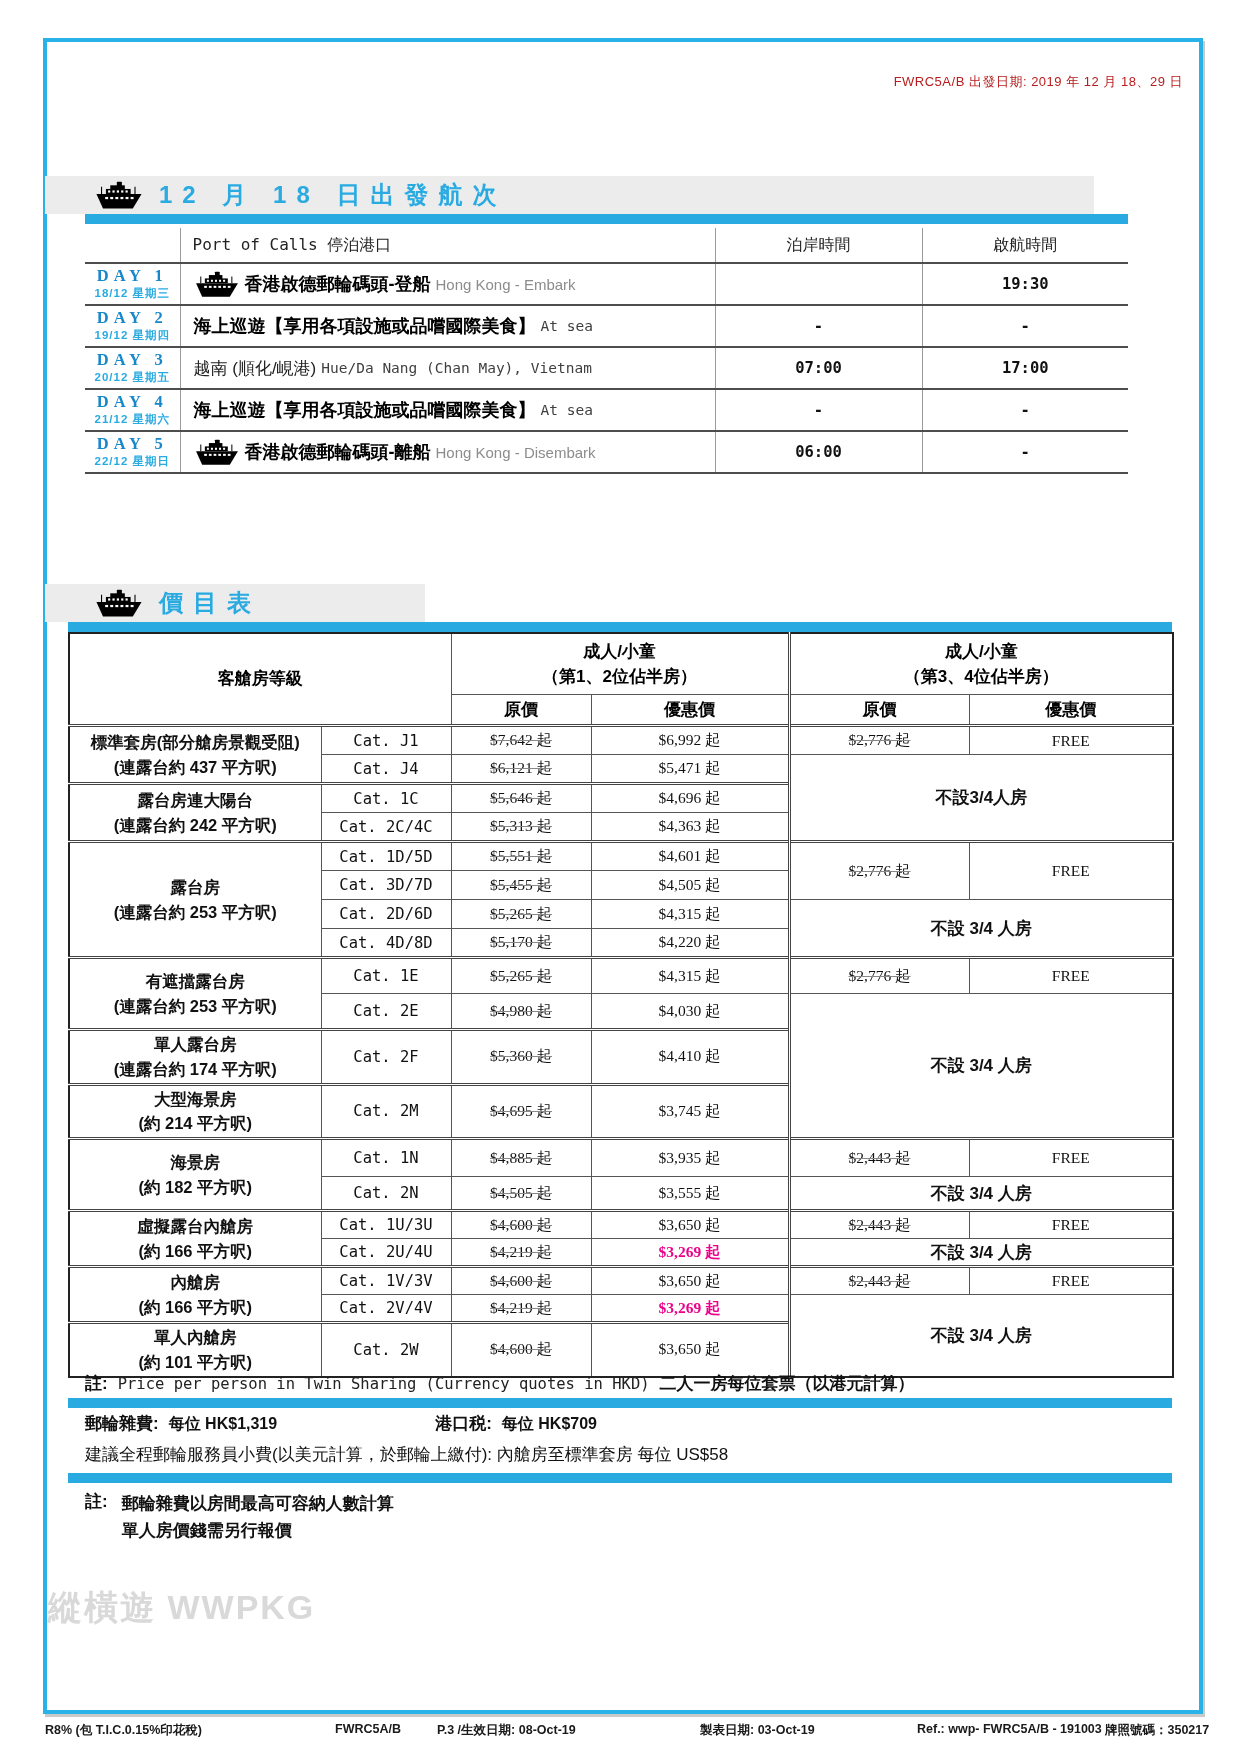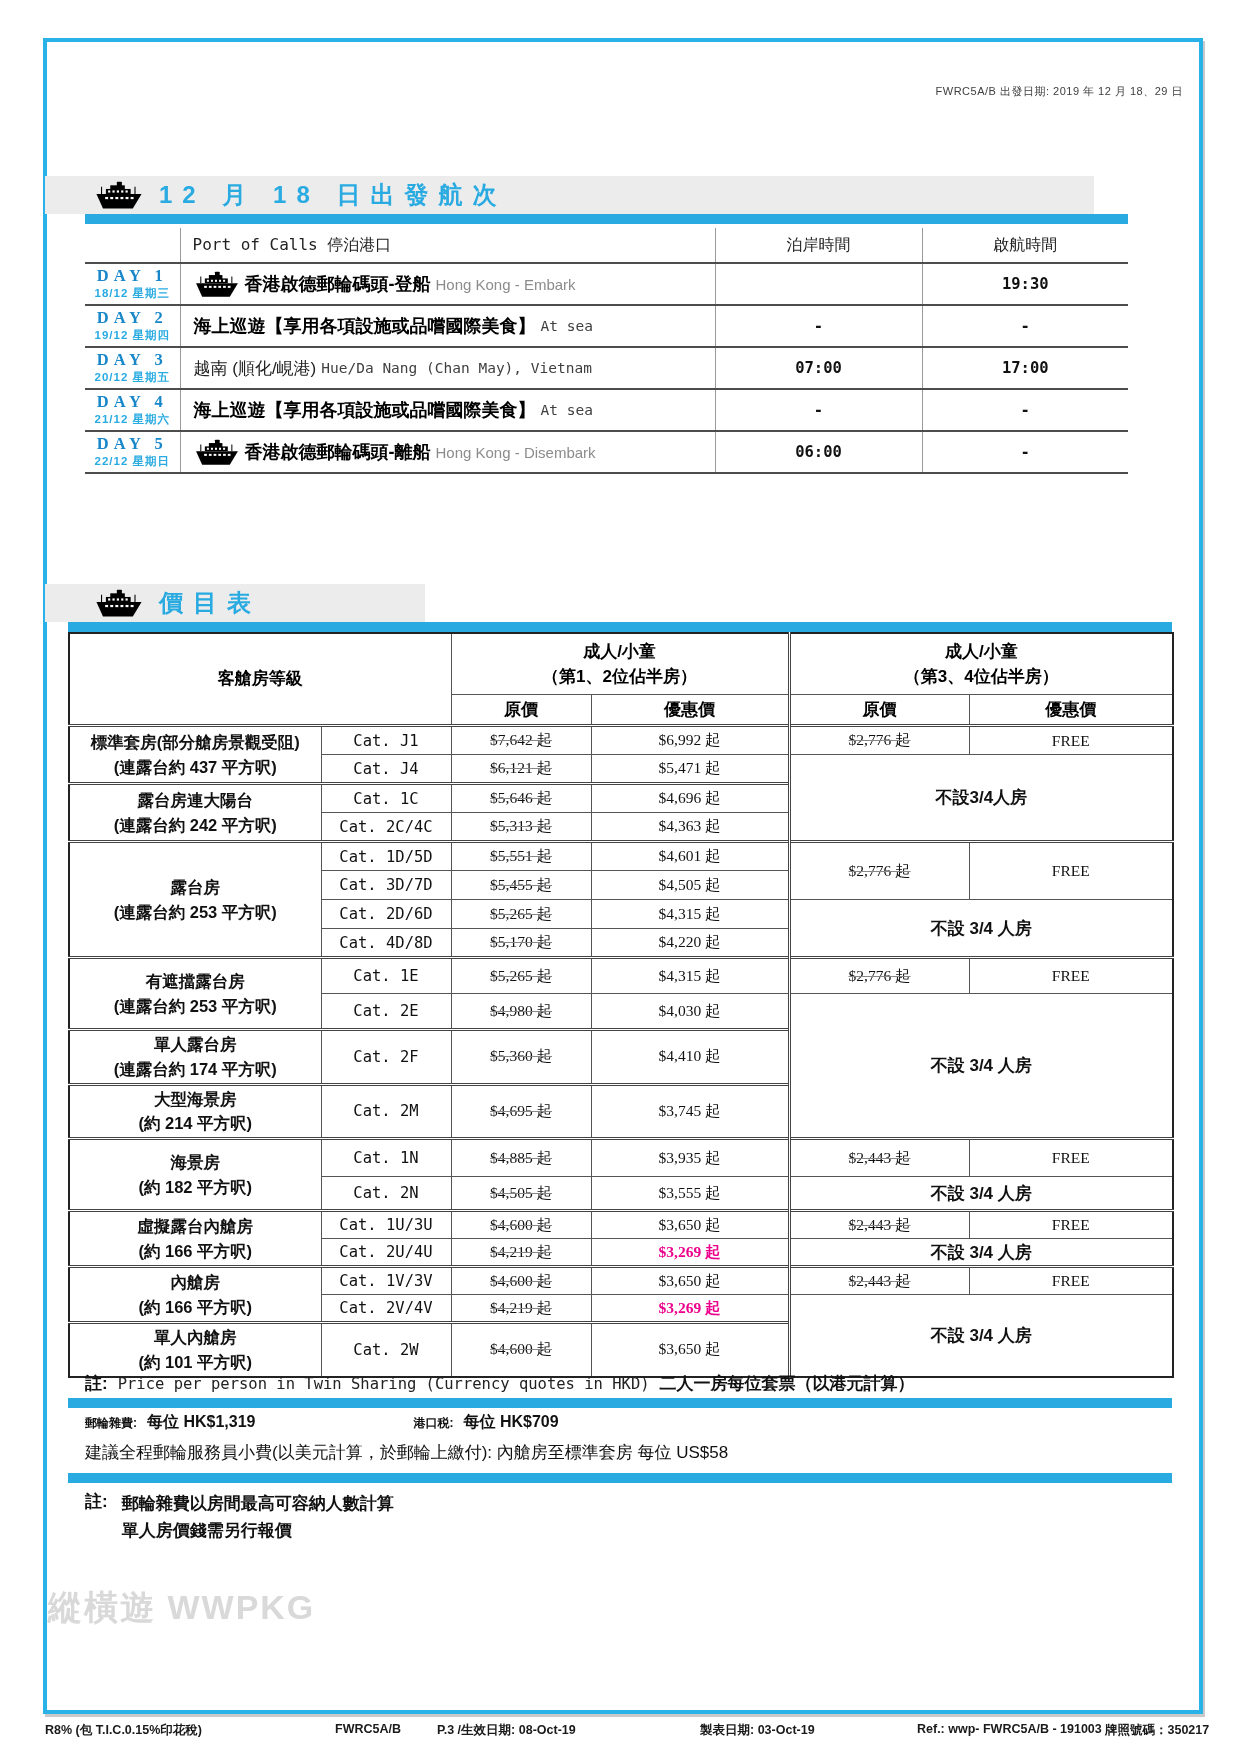--- a/index.html
+++ b/index.html
@@ -3,21 +3,21 @@
 <meta charset="utf-8">
 <style>
   html,body{margin:0;padding:0;}
   body{
     width:1241px;height:1754px;position:relative;background:#fff;
     font-family:"Liberation Sans","DejaVu Sans",sans-serif;color:#111;
     overflow:hidden;
   }
   .frame{position:absolute;left:43px;top:38px;width:1152px;height:1668px;
     border:4px solid #29b2e8;box-shadow:2px 3px 0 #c9c9c9;}
-  .doc-code{position:absolute;top:84px;right:58px;font-size:11px;color:#404040;letter-spacing:.5px;}
+  .doc-code{position:absolute;top:73px;right:58px;font-size:13px;color:#b91c1c;letter-spacing:.5px;}
 
   
   .sec-header{position:absolute;left:45px;height:38px;background:#ececec;
     display:flex;align-items:center;gap:16px;padding-left:50px;box-sizing:border-box;}
   .sec1{top:176px;width:1049px;}
   .sec2{top:584px;width:380px;}
   .sec-title{color:#29abe2;font-size:24px;font-weight:bold;letter-spacing:10px;white-space:nowrap;}
   .ship{display:inline-block;width:48px;height:31px;}
   .ship svg{width:100%;height:100%;}
   .ship-sm{display:inline-block;width:46px;height:27px;flex:0 0 auto;}
@@ -64,21 +64,21 @@
   .noroom{font-weight:bold;font-size:17px;text-align:center;}
 
   
   .note1{position:absolute;left:85px;top:1372px;display:flex;gap:10px;align-items:baseline;white-space:nowrap;}
   .note1 .b{font-weight:bold;font-size:17px;}
   .note1 .mono{font-family:"DejaVu Sans Mono",monospace;font-size:15.5px;color:#222;}
   .fees{position:absolute;left:85px;top:1412px;width:1060px;}
   .fee-line1{display:flex;gap:28px;align-items:baseline;}
   .fee-pair{display:flex;gap:10px;align-items:baseline;}
   .fee-pair.second{margin-left:130px;}
-  .fee-label{font-weight:bold;font-size:12px;text-align:right;}
+  .fee-label{font-weight:bold;font-size:17px;text-align:right;}
   .fee-value{font-weight:bold;font-size:16px;font-family:"Liberation Sans",sans-serif;}
   .fee-line2{margin-top:8px;font-weight:normal;font-size:17px;}
   .note2{position:absolute;left:85px;top:1490px;display:flex;gap:14px;}
   .note2 .prefix{font-weight:bold;font-size:17px;}
   .note2 .lines div{font-weight:bold;font-size:17px;line-height:1.6;}
   .watermark{position:absolute;left:48px;top:1585px;font-size:34px;font-weight:bold;
     color:#d9d9d9;letter-spacing:2px;}
 
   
   .footer span{position:absolute;top:1722px;font-size:12.5px;font-weight:bold;color:#1a1a1a;white-space:nowrap;}

